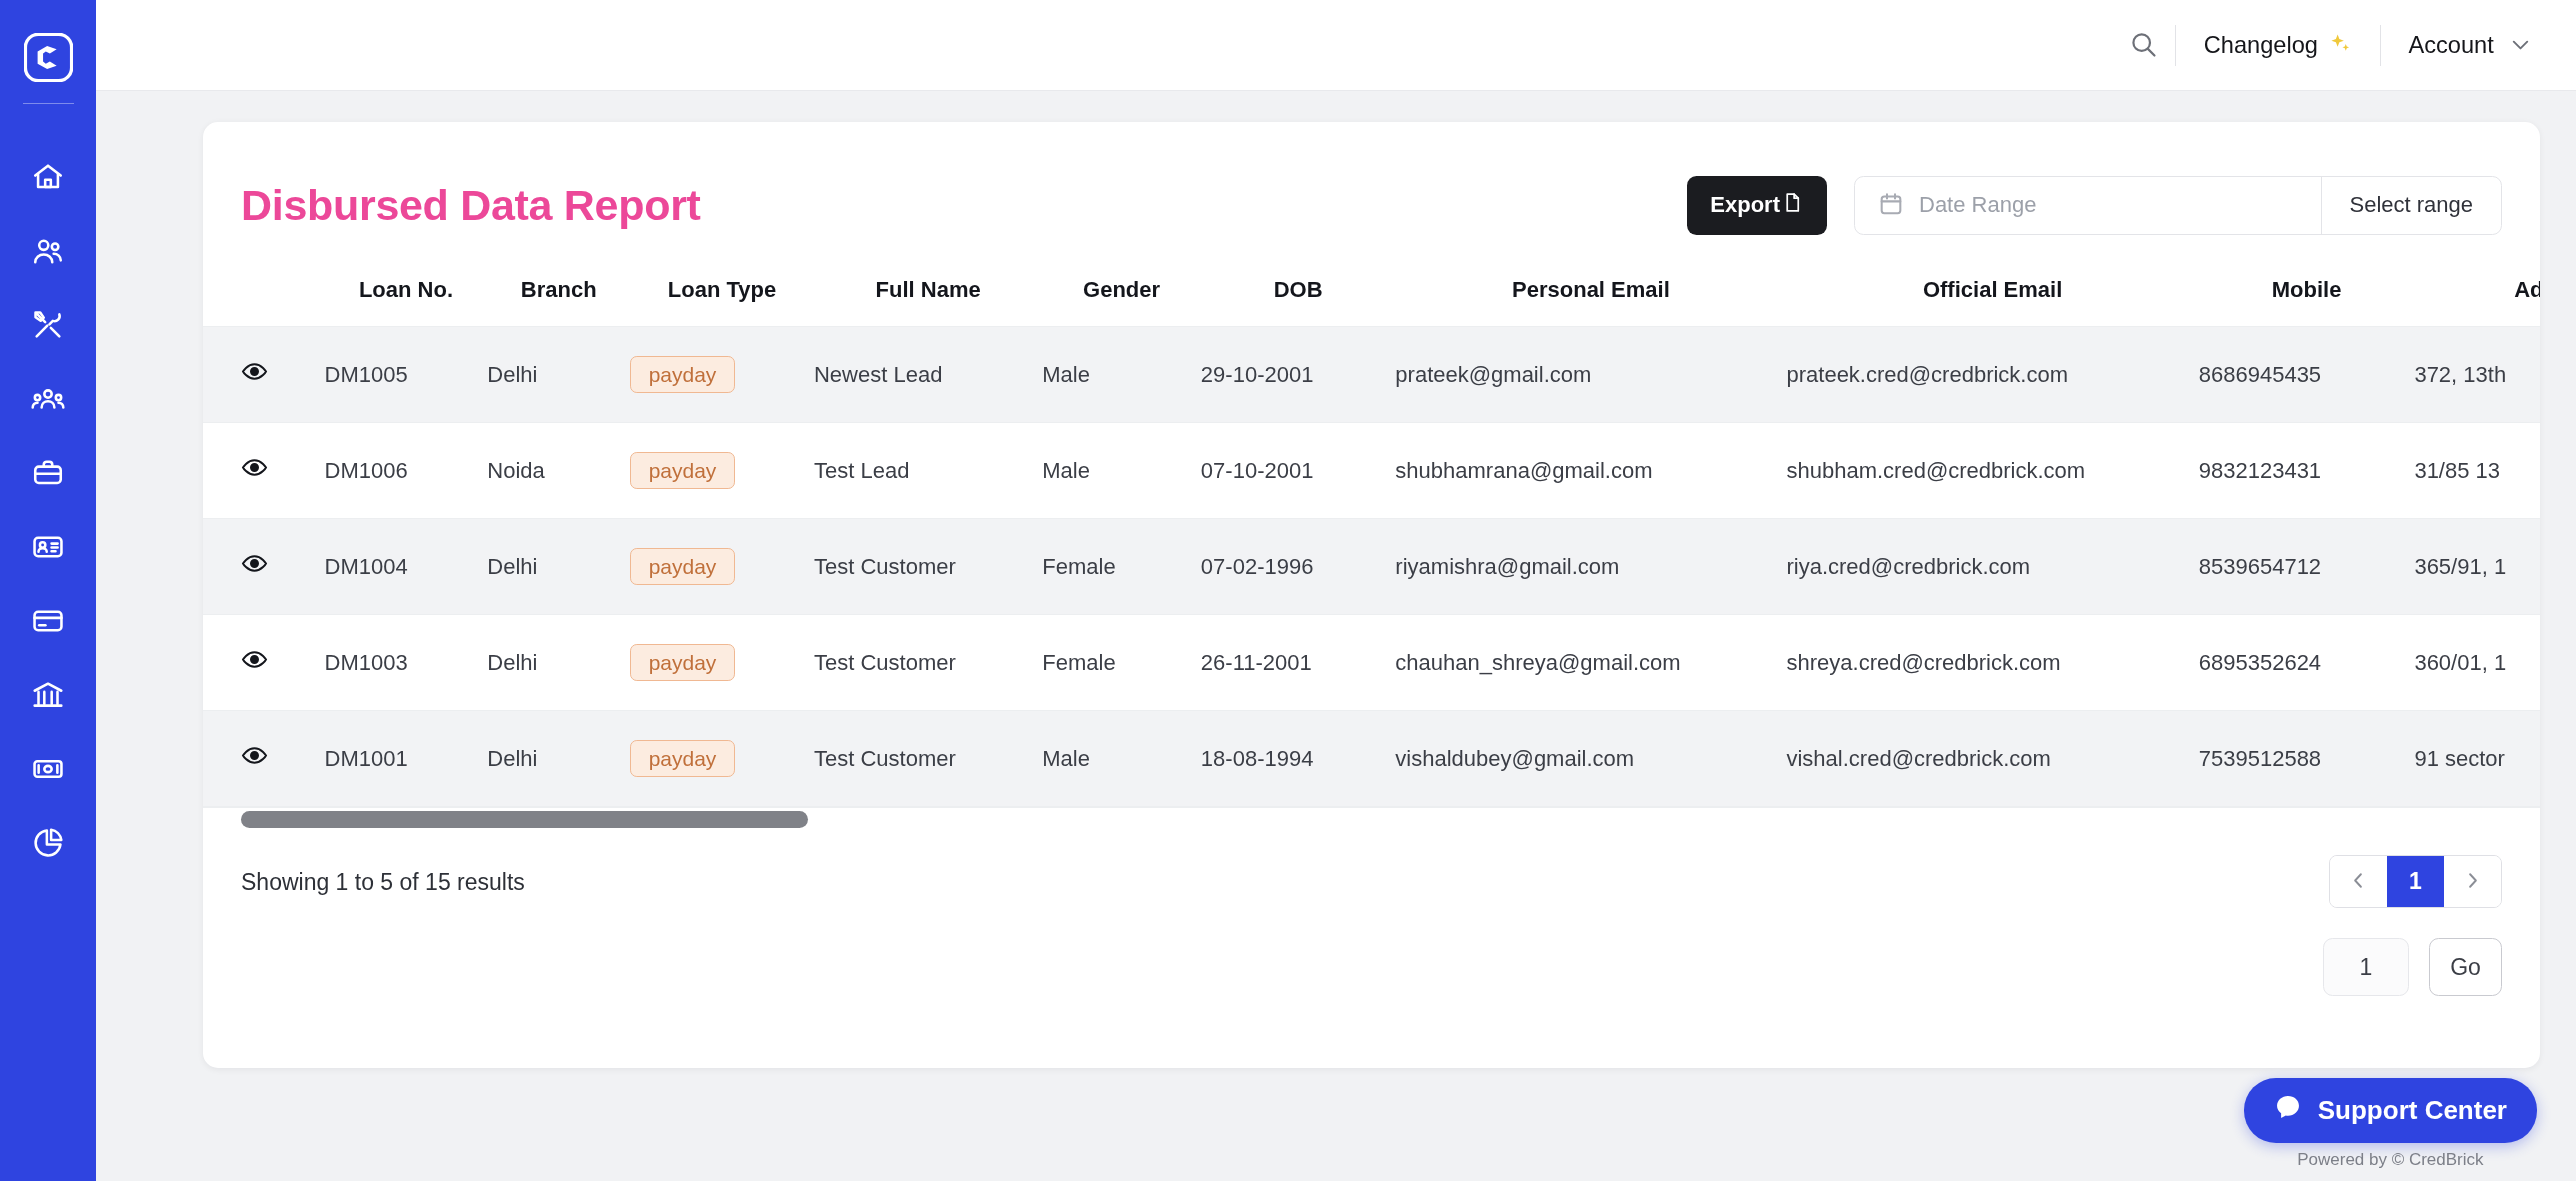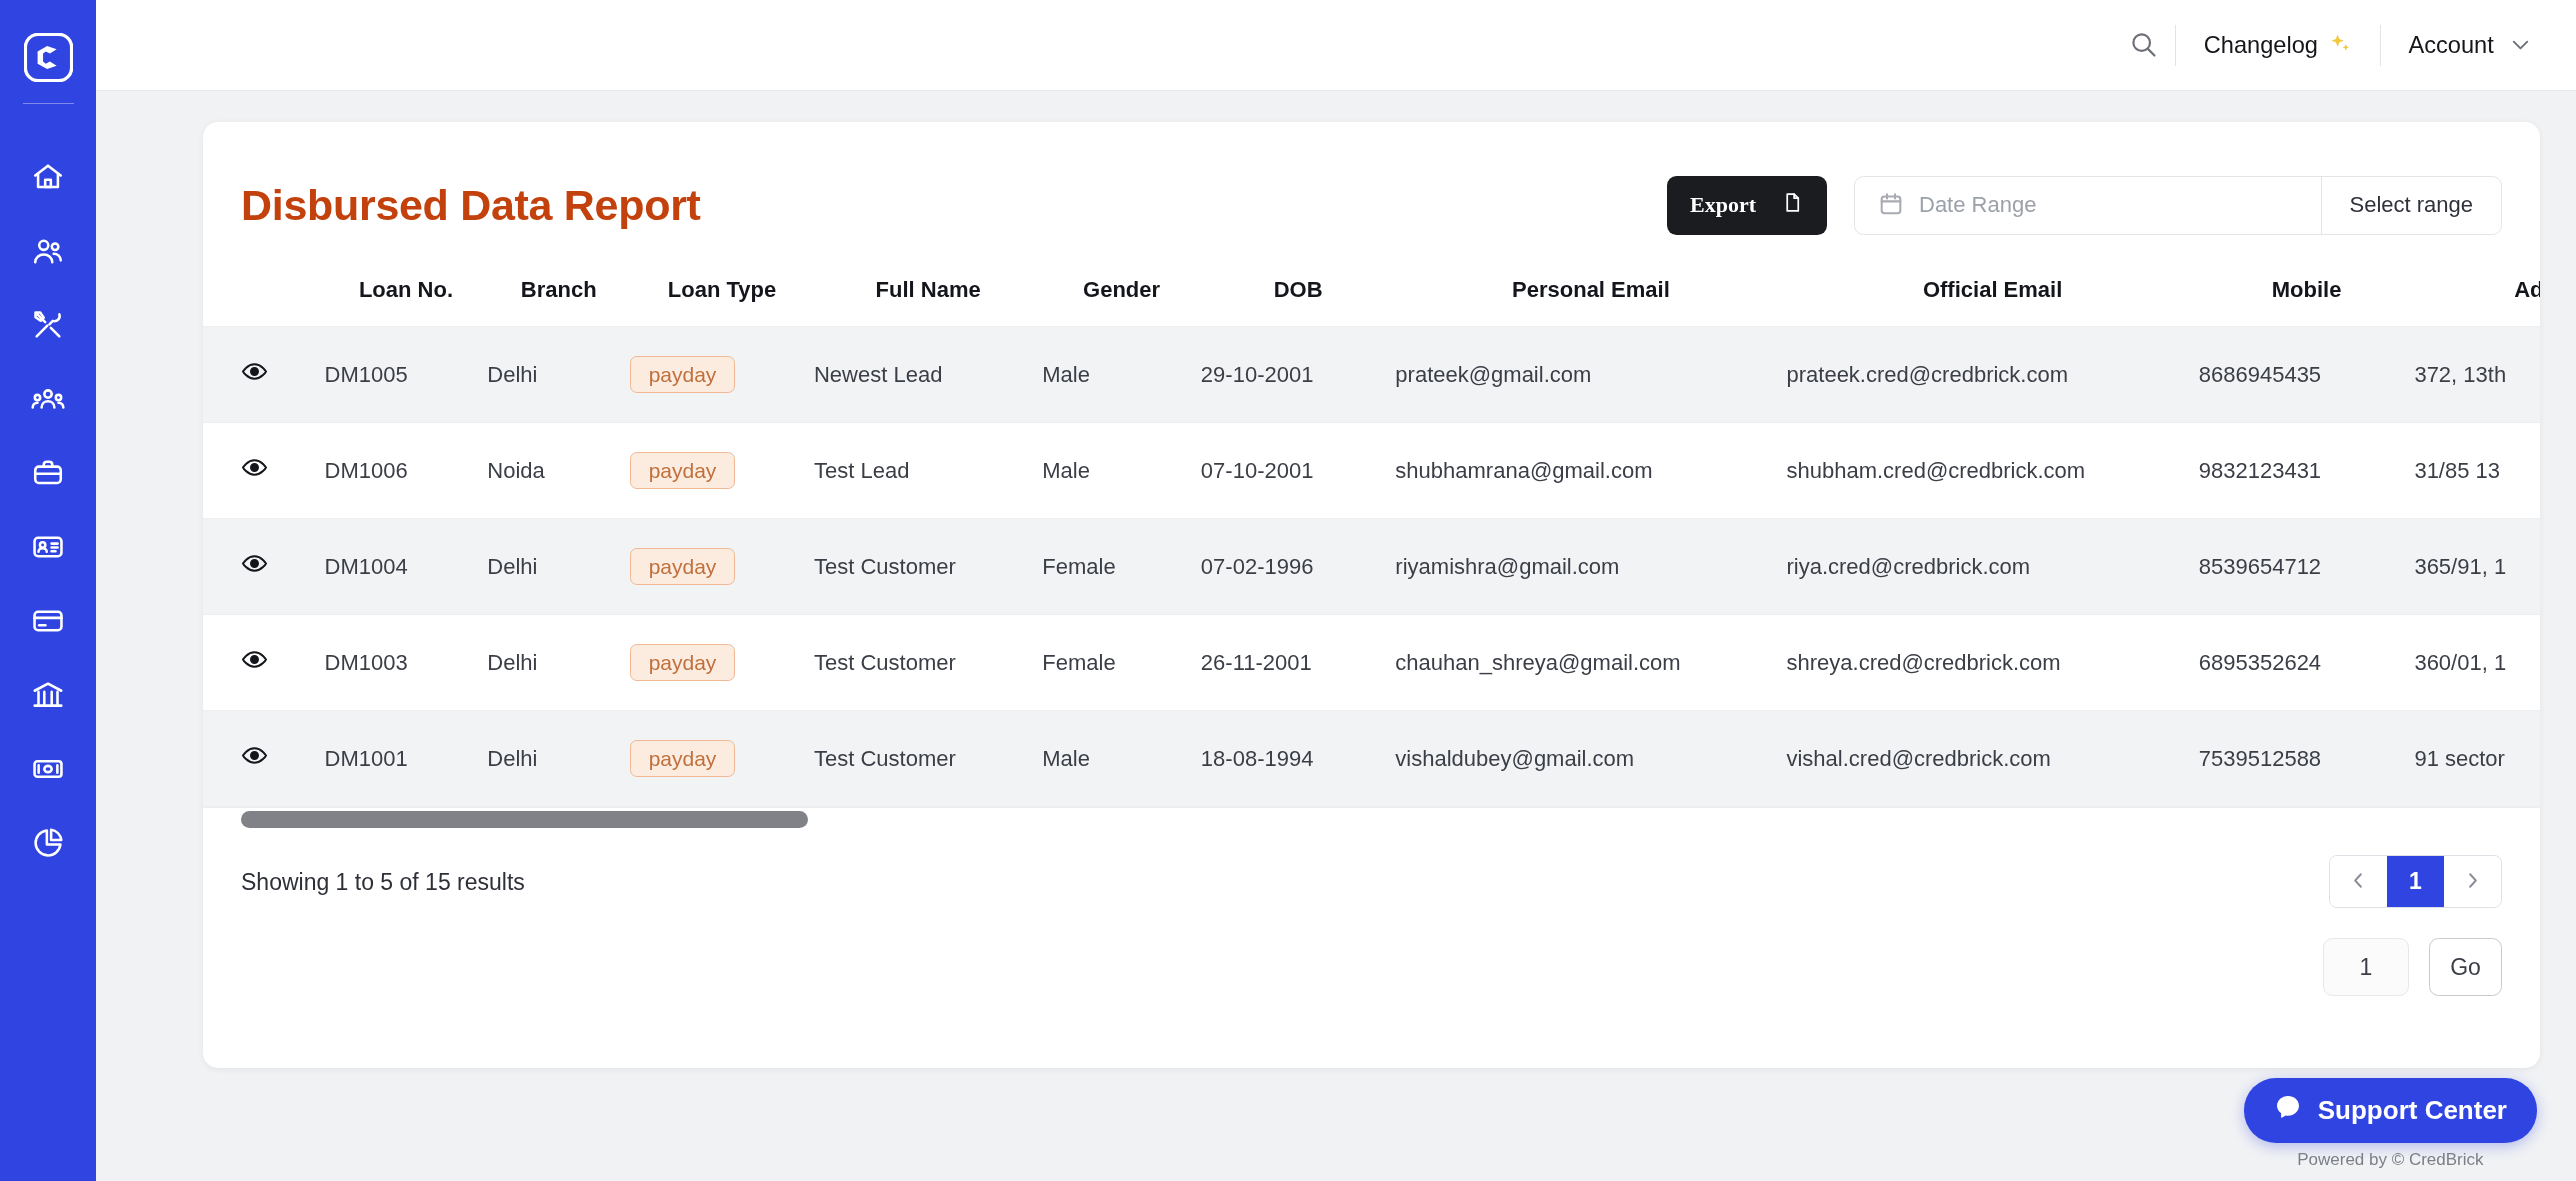--- a/index.html
+++ b/index.html
@@ -68,32 +68,32 @@
     border-radius: 15px;
     box-shadow: 0 1.4px 6.8px rgba(16,24,40,0.06);
     overflow: hidden;
   }
   .card-head {
     display: flex; align-items: center;
     padding: 38px 38px 0 38px;
     height: 128px;
   }
   .page-title {
-    font-size: 43px; font-weight: 700; color: #c2410c;
+    font-size: 43px; font-weight: 700; color: #ec4899;
     letter-spacing: -0.3px; white-space: nowrap;
   }
   .head-tools { margin-left: auto; display: flex; align-items: center; gap: 27px; }
 
   .export-btn {
     background: #1b1c20; color: #fff;
     height: 59px; border-radius: 9.5px;
-    display: flex; align-items: center; gap: 25px;
+    display: flex; align-items: center; gap: 1px;
     padding: 4px 23px; cursor: pointer; border: none;
     font-size: 22px; font-weight: 600;
-    font-family: Liberation Serif, serif;
+    font-family: Liberation Sans, sans-serif;
   }
 
   .daterange {
     display: flex; align-items: stretch;
     height: 59px; border: 0.7px solid #e3e4e8; border-radius: 9.5px;
     background: #fff; overflow: hidden; min-width: 648px;
   }
   .dr-left {
     display: flex; align-items: center; gap: 15px;
     padding: 0 23px; flex: 1 1 auto; cursor: text;

